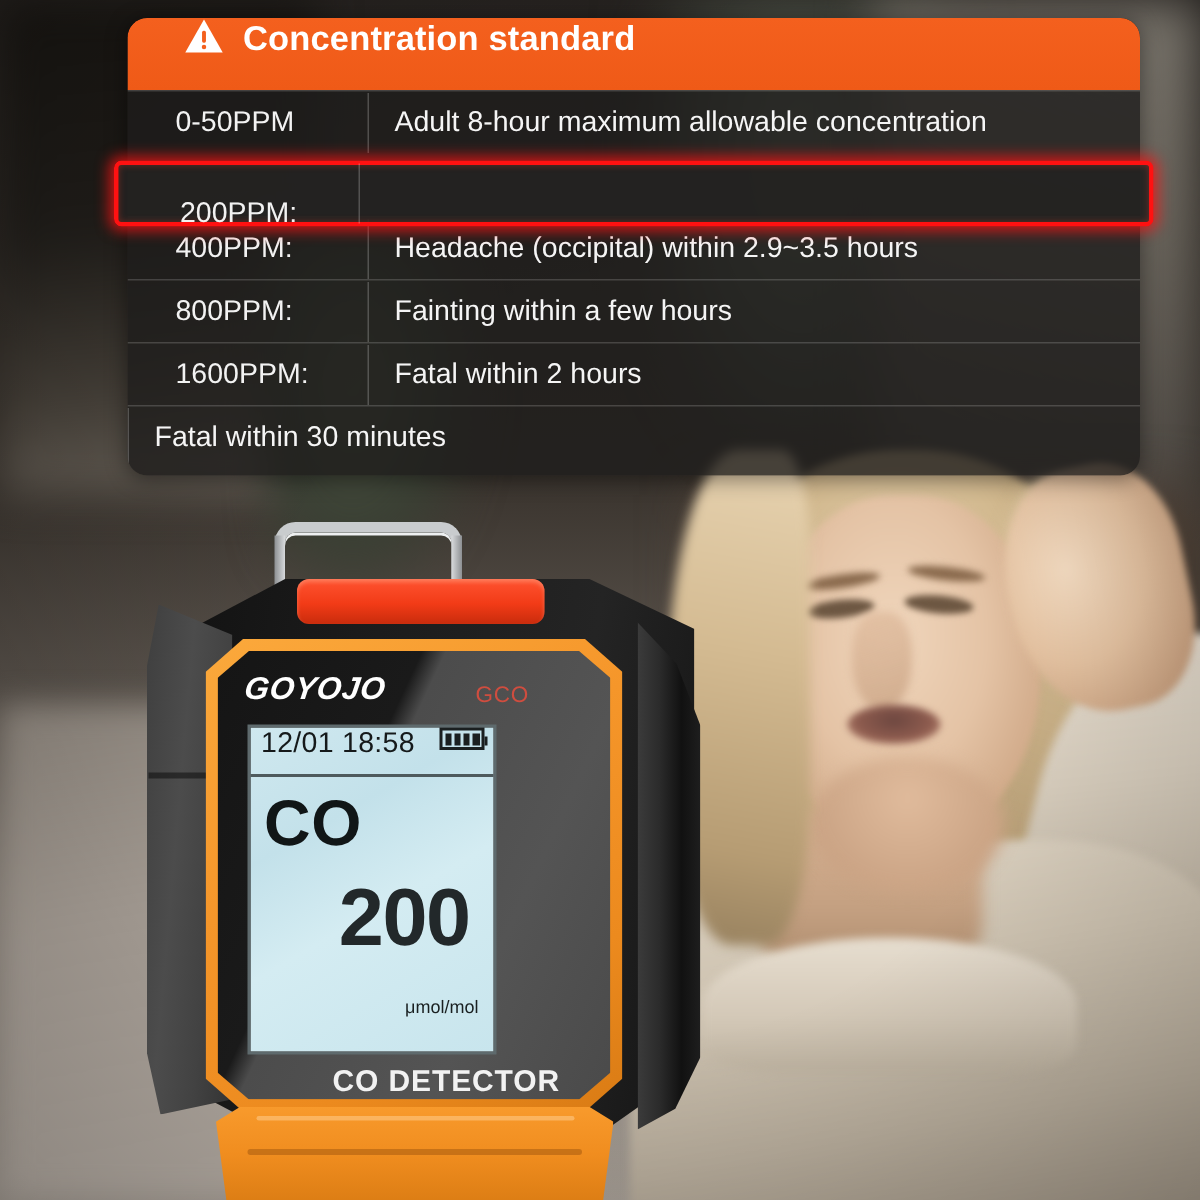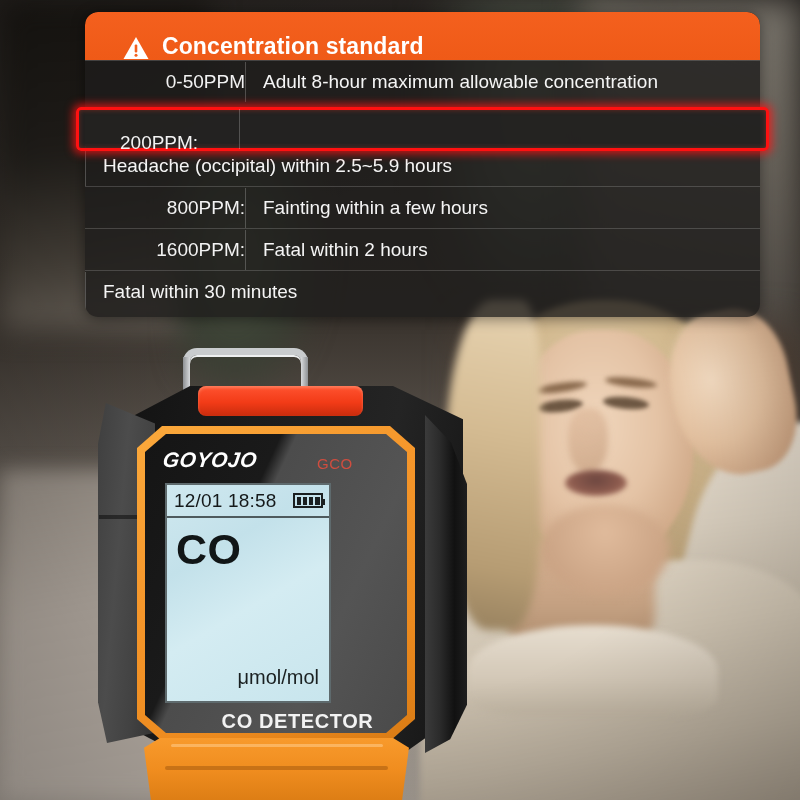--- a/index.html
+++ b/index.html
@@ -148,33 +148,32 @@
     background:rgba(30,29,28,.80);
     border-radius:13px;
     overflow:visible;
     box-shadow:0 2px 14px rgba(0,0,0,.45);
   }
   #panel-inner { position:absolute; inset:0; border-radius:13px; overflow:hidden; }
 
   #panel-header {
     height:48px;
     background:linear-gradient(180deg,#f4601e 0%,#ef5a17 100%);
-    display:flex; align-items:flex-end; padding-left:38px; gap:13px;
+    display:flex; align-items:flex-start; padding-left:38px; gap:13px;
     border-radius:13px 13px 0 0;
   }
   #warn-icon { width:26px; height:24px; display:block; }
   #panel-title {
     color:#ffffff; font-size:23px; font-weight:bold; letter-spacing:.1px;
   }
 
   .trow {
     position:relative; height:42px;
     display:flex; align-items:center;
     border-top:1px solid rgba(255,255,255,.17);
-    text-align:right;
   }
   .trow:first-of-type { border-top:none; }
   .tcell-ppm {
     width:160px; padding-left:32px;
     color:#f2f2f2; font-size:19px; white-space:nowrap;
   }
   .tdiv {
     width:1px; height:40px; background:rgba(255,255,255,.22);
   }
   .tcell-desc {
@@ -268,21 +267,21 @@
   }
 
   
   #lcd {
     position:absolute; left:70px; top:135px; width:166px; height:220px;
     background:linear-gradient(150deg,#cfe8ef 0%,#c3e1ea 30%,#d4ecf2 55%,#c8e5ed 100%);
     border:2px solid #5e6a6d;
   }
   #lcd-top {
     height:33px; border-bottom:2px solid #4e5a5d;
-    display:flex; align-items:center; justify-content:space-between;
+    display:flex; justify-content:space-between;
     padding:0 6px 0 7px;
   }
   #lcd-time { color:#15191a; font-size:19px; letter-spacing:.2px; }
   #battery {
     width:30px; height:15px; border:2px solid #1a1f20;
     display:flex; align-items:center; gap:1.5px; padding:1.5px; position:relative;
   }
   #battery::after {
     content:""; position:absolute; right:-4px; top:3.5px; width:2.5px; height:6px;
     background:#1a1f20;
@@ -292,22 +291,22 @@
   #lcd-gas {
     position:absolute; left:9px; top:40px;
     color:#111617; font-size:43px; font-weight:bold; letter-spacing:.5px;
   }
   #lcd-value {
     position:absolute; left:0; right:16px; top:96px;
     text-align:right; color:#22282a; font-size:54px; font-weight:bold;
     letter-spacing:-1px;
   }
   #lcd-unit {
-    position:absolute; right:10px; bottom:12px;
-    color:#1a2021; font-size:20px;padding-left:27px;
+    position:absolute; right:10px; bottom:23px;
+    color:#1a2021; font-size:12px;padding-left:27px;
   }
 
   #device-label {
     position:absolute; left:0; right:0; top:362px;
     text-align:center; color:#f2f2f2; font-size:20px; font-weight:bold;
     letter-spacing:.6px;
   }
 
   
   #base {
@@ -380,22 +379,23 @@
       <span class="tcell-desc">Adult 8-hour maximum allowable concentration</span>
     </div>
 
     <div class="trow" style="visibility:hidden">
       <span class="tcell-ppm">200PPM:</span>
       <span class="tdiv"></span>
       <span class="tcell-desc">Slight headache within 2~3 hours</span>
     </div>
 
     <div class="trow">
-      <span class="tdiv"></span>
-      <span class="tcell-desc">Headache (occipital) within 2.5~5.9 hours</span>
+      <span class="tcell-ppm">400PPM:</span>
+      <span class="tdiv"></span>
+      <span class="tcell-desc">Headache (occipital) within 2.9~3.5 hours</span>
     </div>
 
     <div class="trow">
       <span class="tcell-ppm">800PPM:</span>
       <span class="tdiv"></span>
       <span class="tcell-desc">Fainting within a few hours</span>
     </div>
 
     <div class="trow">
       <span class="tcell-ppm">1600PPM:</span>
@@ -432,18 +432,19 @@
     <div id="lcd-top">
       <span id="lcd-time">12/01 18:58</span>
       <span id="battery">
         <i class="bat-bar"></i>
           <i class="bat-bar"></i>
           <i class="bat-bar"></i>
           <i class="bat-bar"></i>
       </span>
     </div>
     <div id="lcd-gas">CO</div>
+    <div id="lcd-value">200</div>
     <div id="lcd-unit">μmol/mol</div>
   </div>
 
   <div id="device-label">CO DETECTOR</div>
   <div id="base"></div>
 </div>
 
 </body></html>

